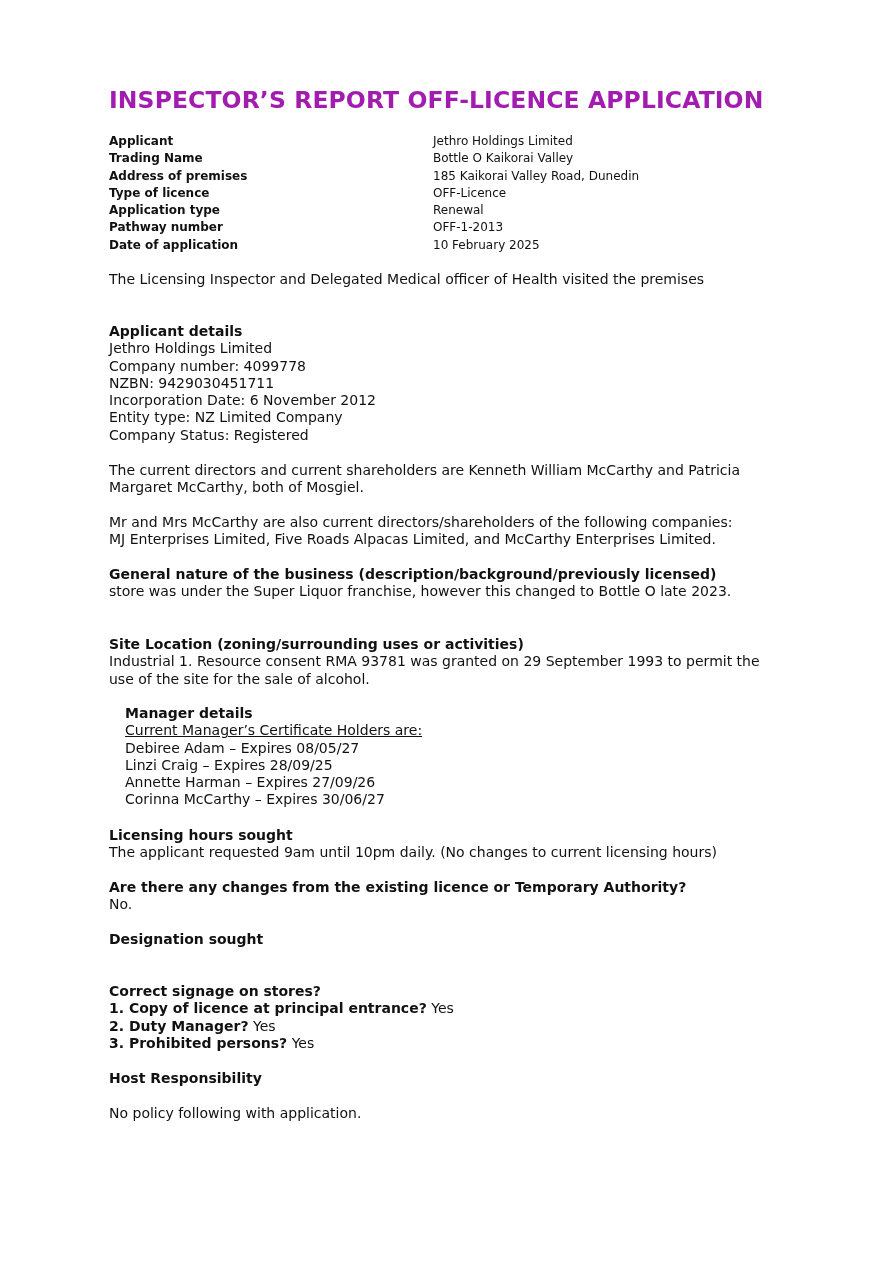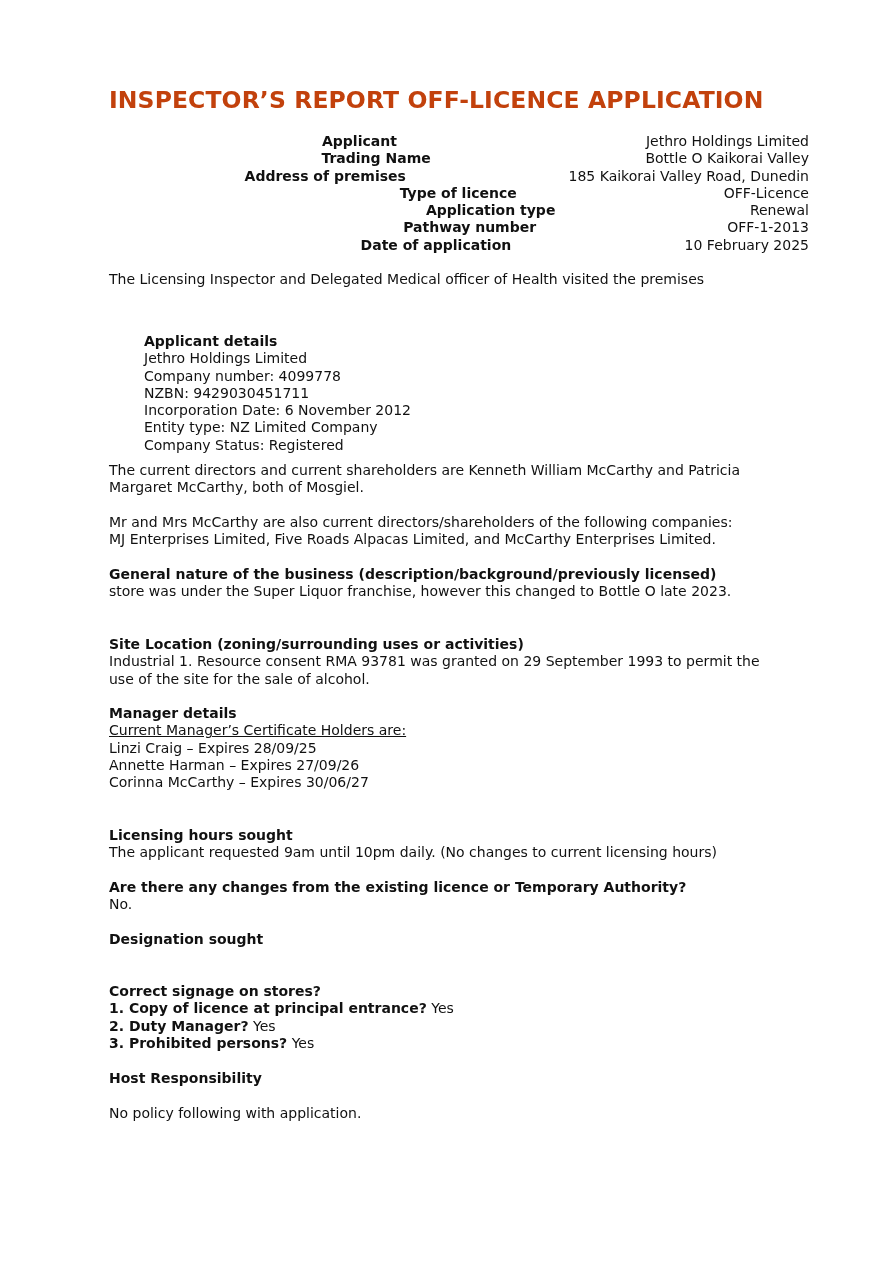--- a/index.html
+++ b/index.html
@@ -5,26 +5,26 @@
     html, body { margin: 0; padding: 0; background: #ffffff; }
     body {
       width: 895px; height: 1266px; position: relative; overflow: hidden;
       font-family: "DejaVu Sans", "Liberation Sans", sans-serif;
       color: #111111;
     }
     .page { position: absolute; left: 109px; top: 0; width: 700px; }
     .title {
       position: absolute; top: 86px; left: 0; margin: 0;
       font-size: 23.5px; font-weight: bold; letter-spacing: 0.1px;
-      white-space: nowrap; color: #c2410c;
+      white-space: nowrap; color: #a21caf;
     }
     .txt { font-size: 14px; line-height: 17.3px; }
     .b { font-weight: bold; }
     .meta { position: absolute; top: 133px; left: 0; width: 700px; }
-    .meta-row { display: flex; height: 17.3px; font-size: 14px; line-height: 17.3px; justify-content: flex-end; }
+    .meta-row { display: flex; height: 17.3px; font-size: 12px; line-height: 17.3px; }
     .meta-label { width: 324px; font-weight: bold; }
     .block { position: absolute; left: 0; width: 700px; white-space: nowrap; }
     .u { text-decoration: underline; }
     p { margin: 0; }
   </style>
 </head>
 <body>
 
 <div class="page">
 
@@ -58,21 +58,21 @@
     <div class="meta-row">
       <span class="meta-label">Date of application</span>
       <span>10 February 2025</span>
     </div>
   </div>
 
   <div class="block txt" style="top:271px;">
     <p>The Licensing Inspector and Delegated Medical officer of Health visited the premises</p>
   </div>
 
-  <div class="block txt" style="top:333px;margin-left:35px;">
+  <div class="block txt" style="top:323px;">
     <p class="b">Applicant details</p>
     <p>Jethro Holdings Limited</p>
     <p>Company number: 4099778</p>
     <p>NZBN: 9429030451711</p>
     <p>Incorporation Date: 6 November 2012</p>
     <p>Entity type: NZ Limited Company</p>
     <p>Company Status: Registered</p>
   </div>
 
   <div class="block txt" style="top:462px;">
@@ -89,23 +89,24 @@
     <p class="b">General nature of the business (description/background/previously licensed)</p>
     <p>store was under the Super Liquor franchise, however this changed to Bottle O late 2023.</p>
   </div>
 
   <div class="block txt" style="top:636px;">
     <p class="b">Site Location (zoning/surrounding uses or activities)</p>
     <p>Industrial 1. Resource consent RMA 93781 was granted on 29 September 1993 to permit the</p>
     <p>use of the site for the sale of alcohol.</p>
   </div>
 
-  <div class="block txt" style="top:705px;">
+  <div class="block txt" style="top:705px;margin-left:16px;">
     <p class="b">Manager details</p>
     <p class="u">Current Manager’s Certificate Holders are:</p>
+    <p>Debiree Adam – Expires 08/05/27</p>
     <p>Linzi Craig – Expires 28/09/25</p>
     <p>Annette Harman – Expires 27/09/26</p>
     <p>Corinna McCarthy – Expires 30/06/27</p>
   </div>
 
   <div class="block txt" style="top:827px;">
     <p class="b">Licensing hours sought</p>
     <p>The applicant requested 9am until 10pm daily. (No changes to current licensing hours)</p>
   </div>
 

